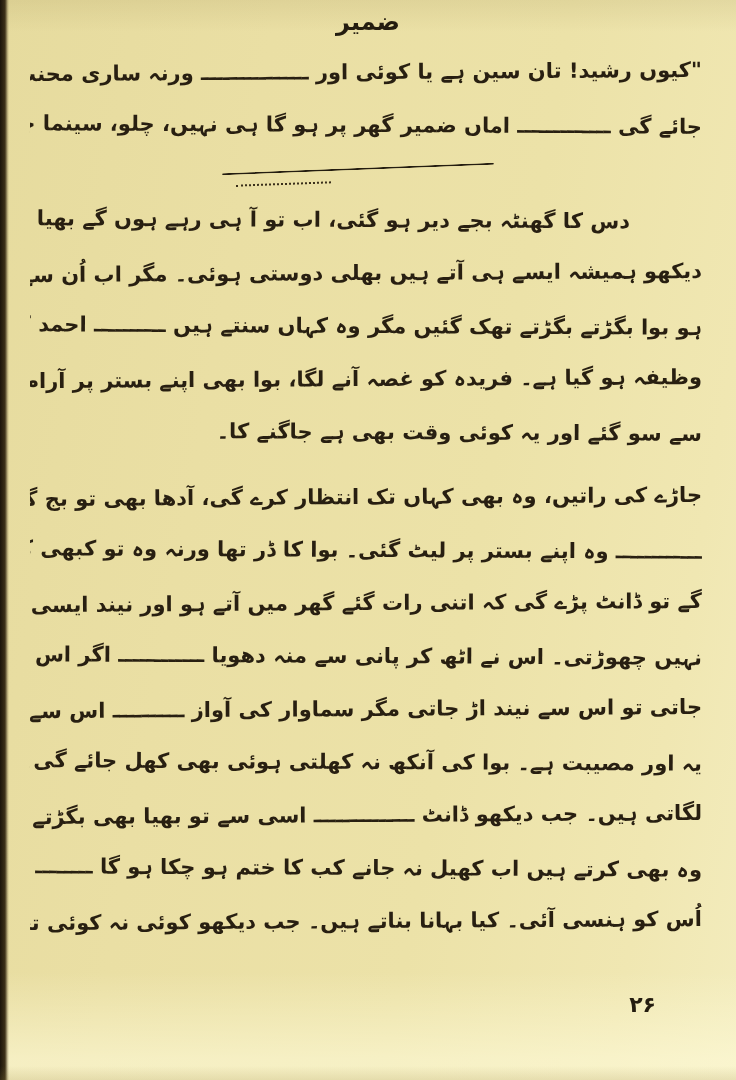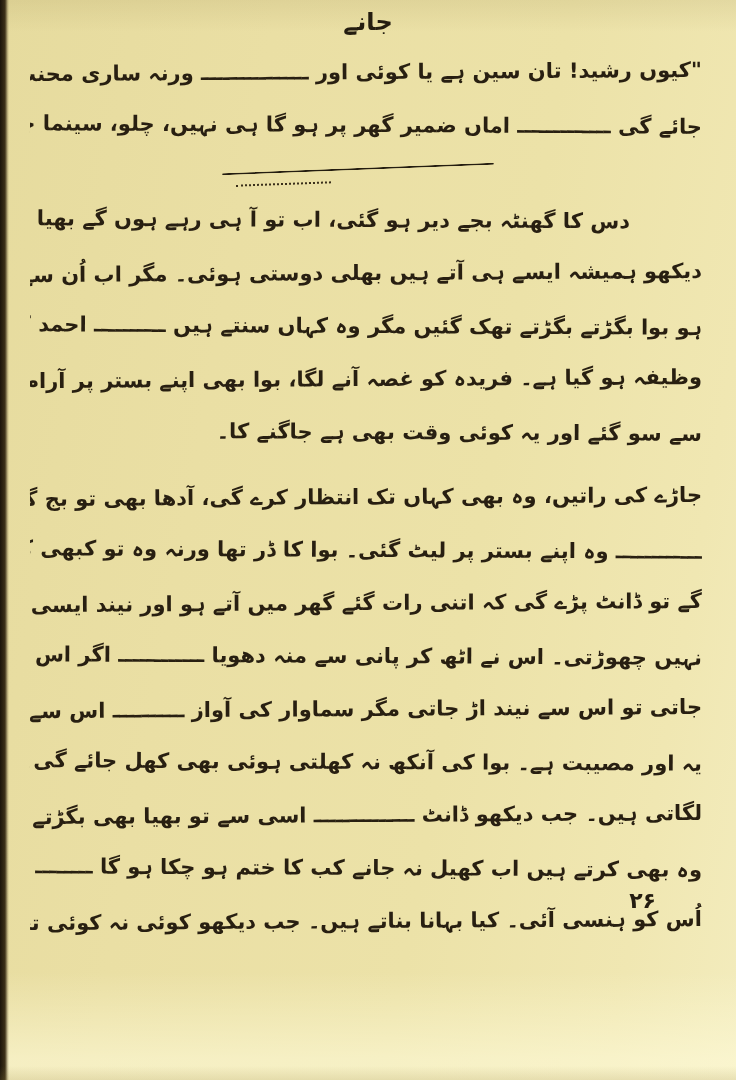--- a/index.html
+++ b/index.html
@@ -63,33 +63,33 @@
   }
   .divider-dots {
     display:block;
     width:95px; height:0;
     border-top:2px dotted #3a2f1a;
     position:absolute; left:206px; top:15px;
     transform:rotate(-2deg);
   }
   .pagenum {
     position:absolute;
-    top:888px; right:80px;
+    top:992px; right:80px;
     font-size:22px; font-weight:bold;
     color:#241d10;
     direction:rtl;
   }
 </style>
 </head>
 <body>
 
 <div class="scan">
   <div class="edge-left"></div>
 
-  <div class="title">جانے</div>
+  <div class="title">ضمیر</div>
 
   <div class="textblock">
     <div class="line">"کیوں رشید! تان سین ہے یا کوئی اور ـــــــــــــــ ورنہ ساری محنت رائیگاں</div>
     <div class="line">جائے گی ـــــــــــــ اماں ضمیر گھر پر ہو گا ہی نہیں، چلو، سینما چلیں۔"</div>
 
     <div class="divider">
       <span class="divider-line"></span>
       <span class="divider-dots"></span>
     </div>
 

